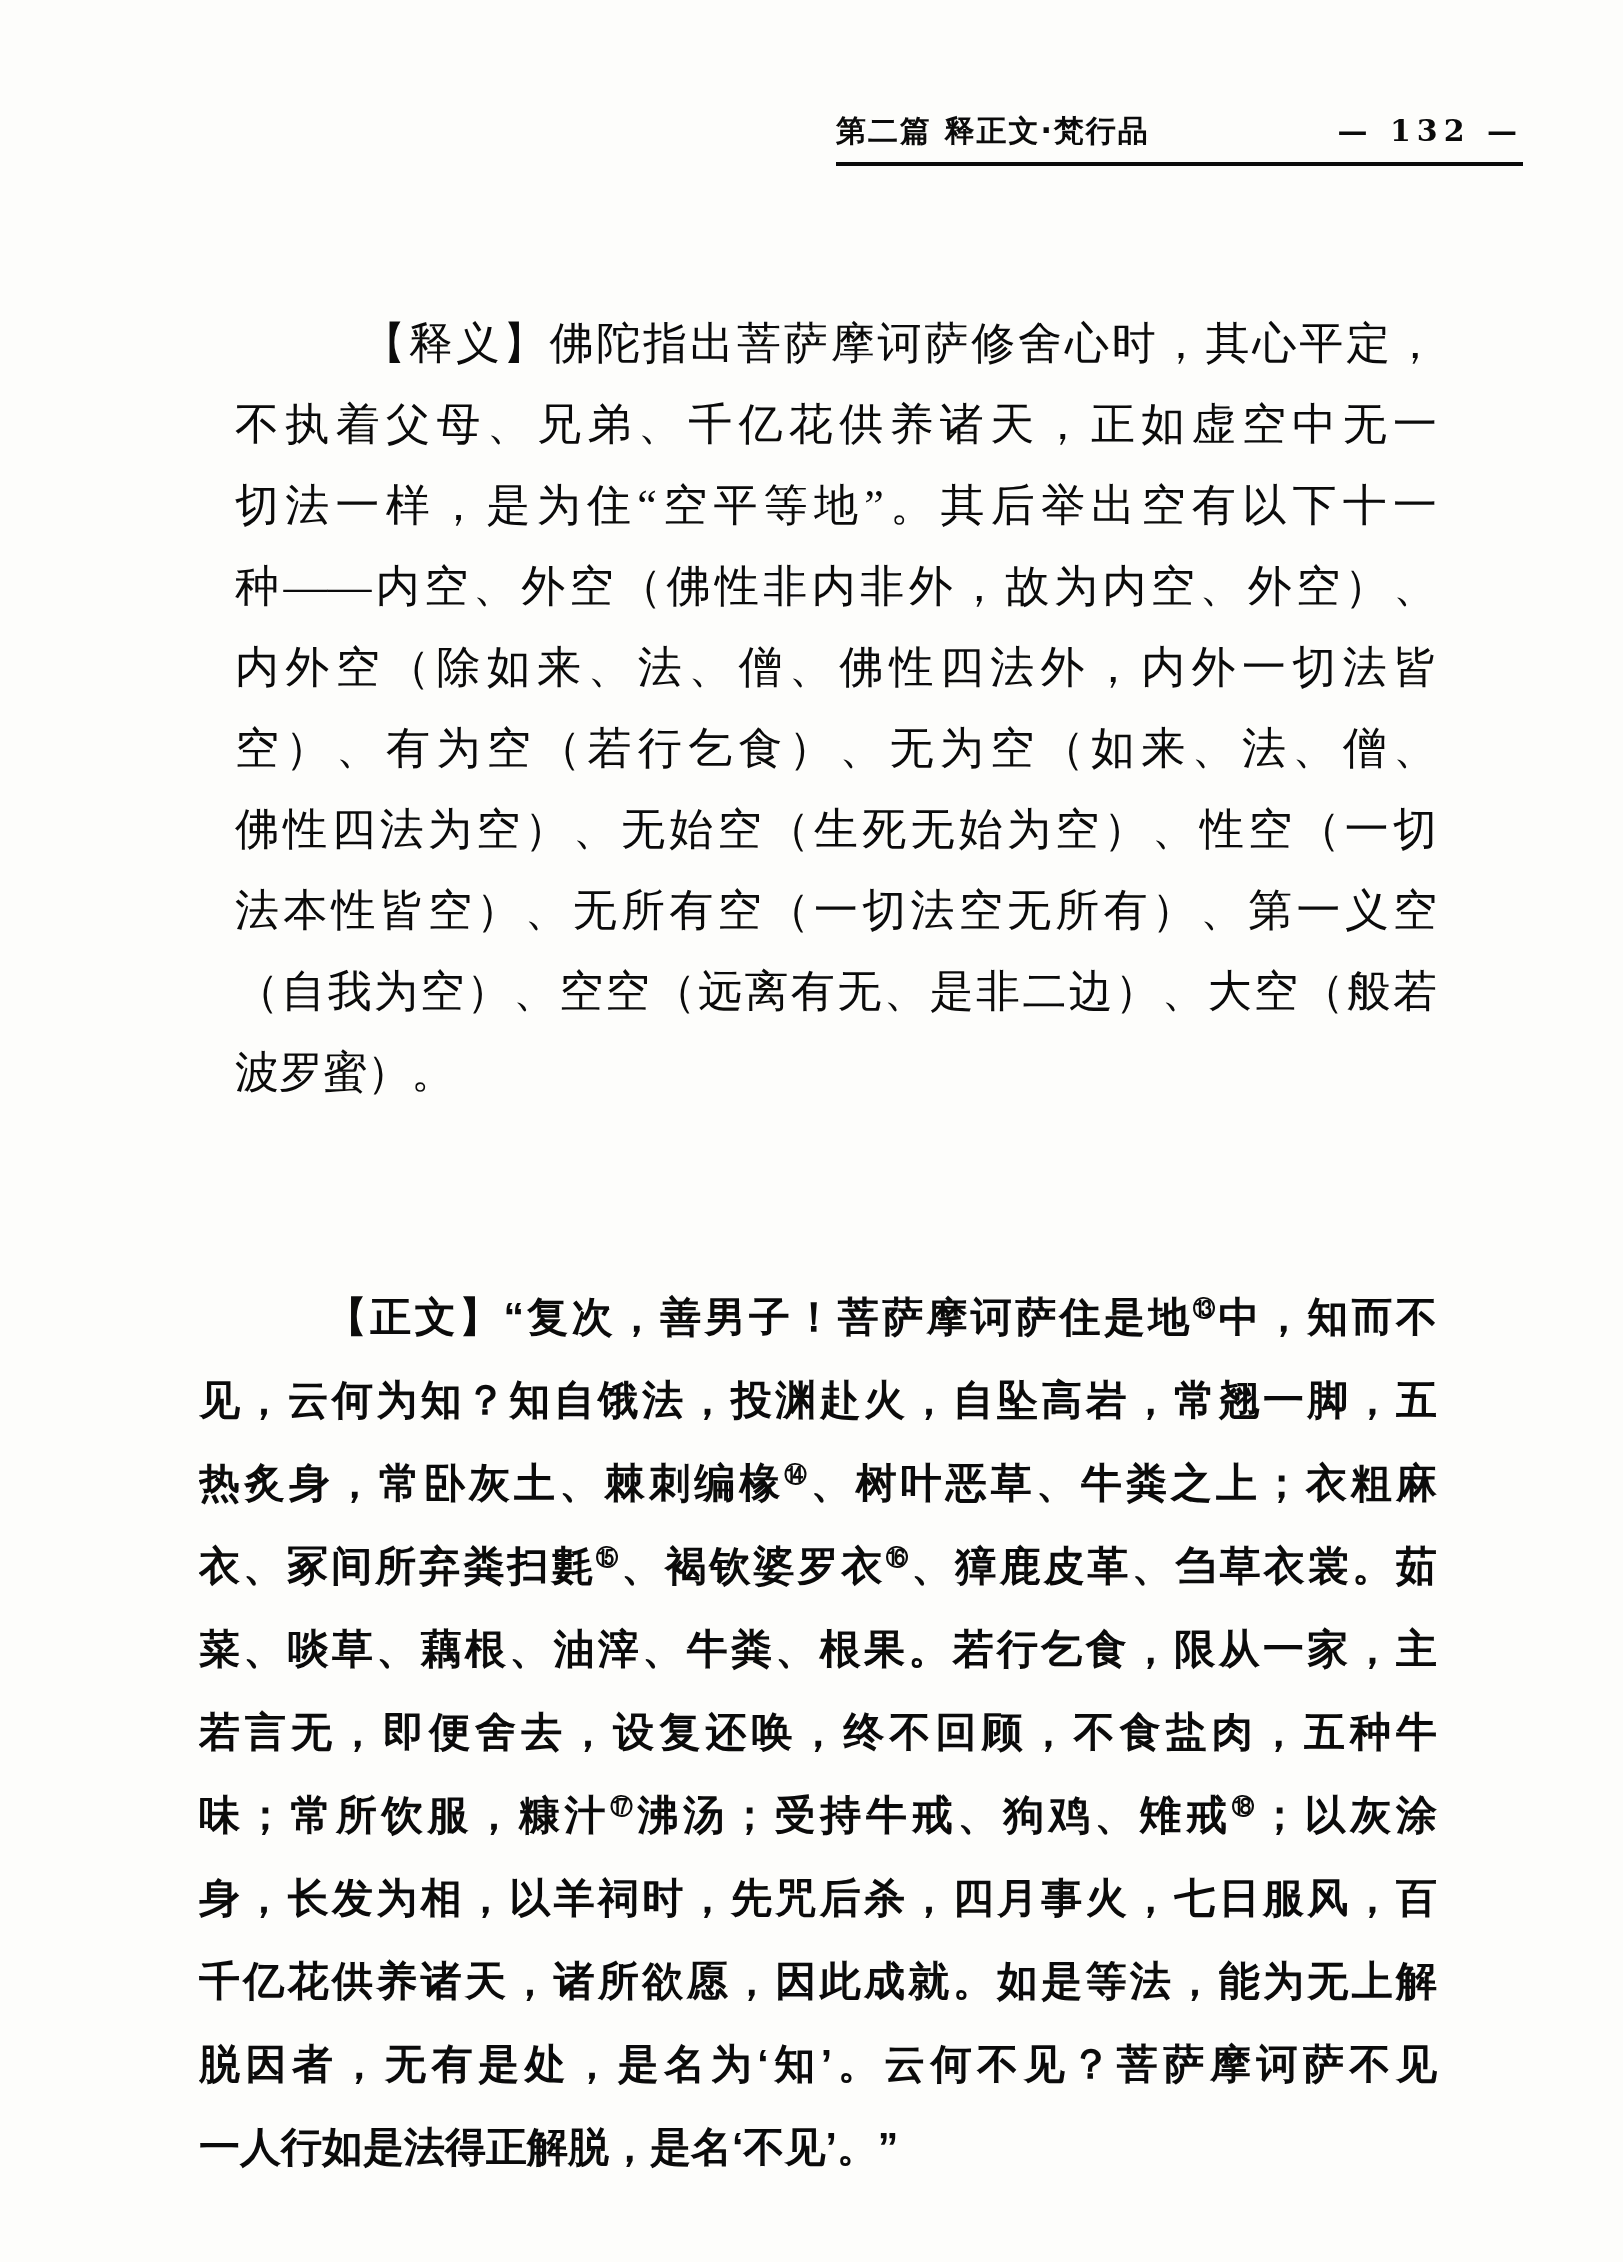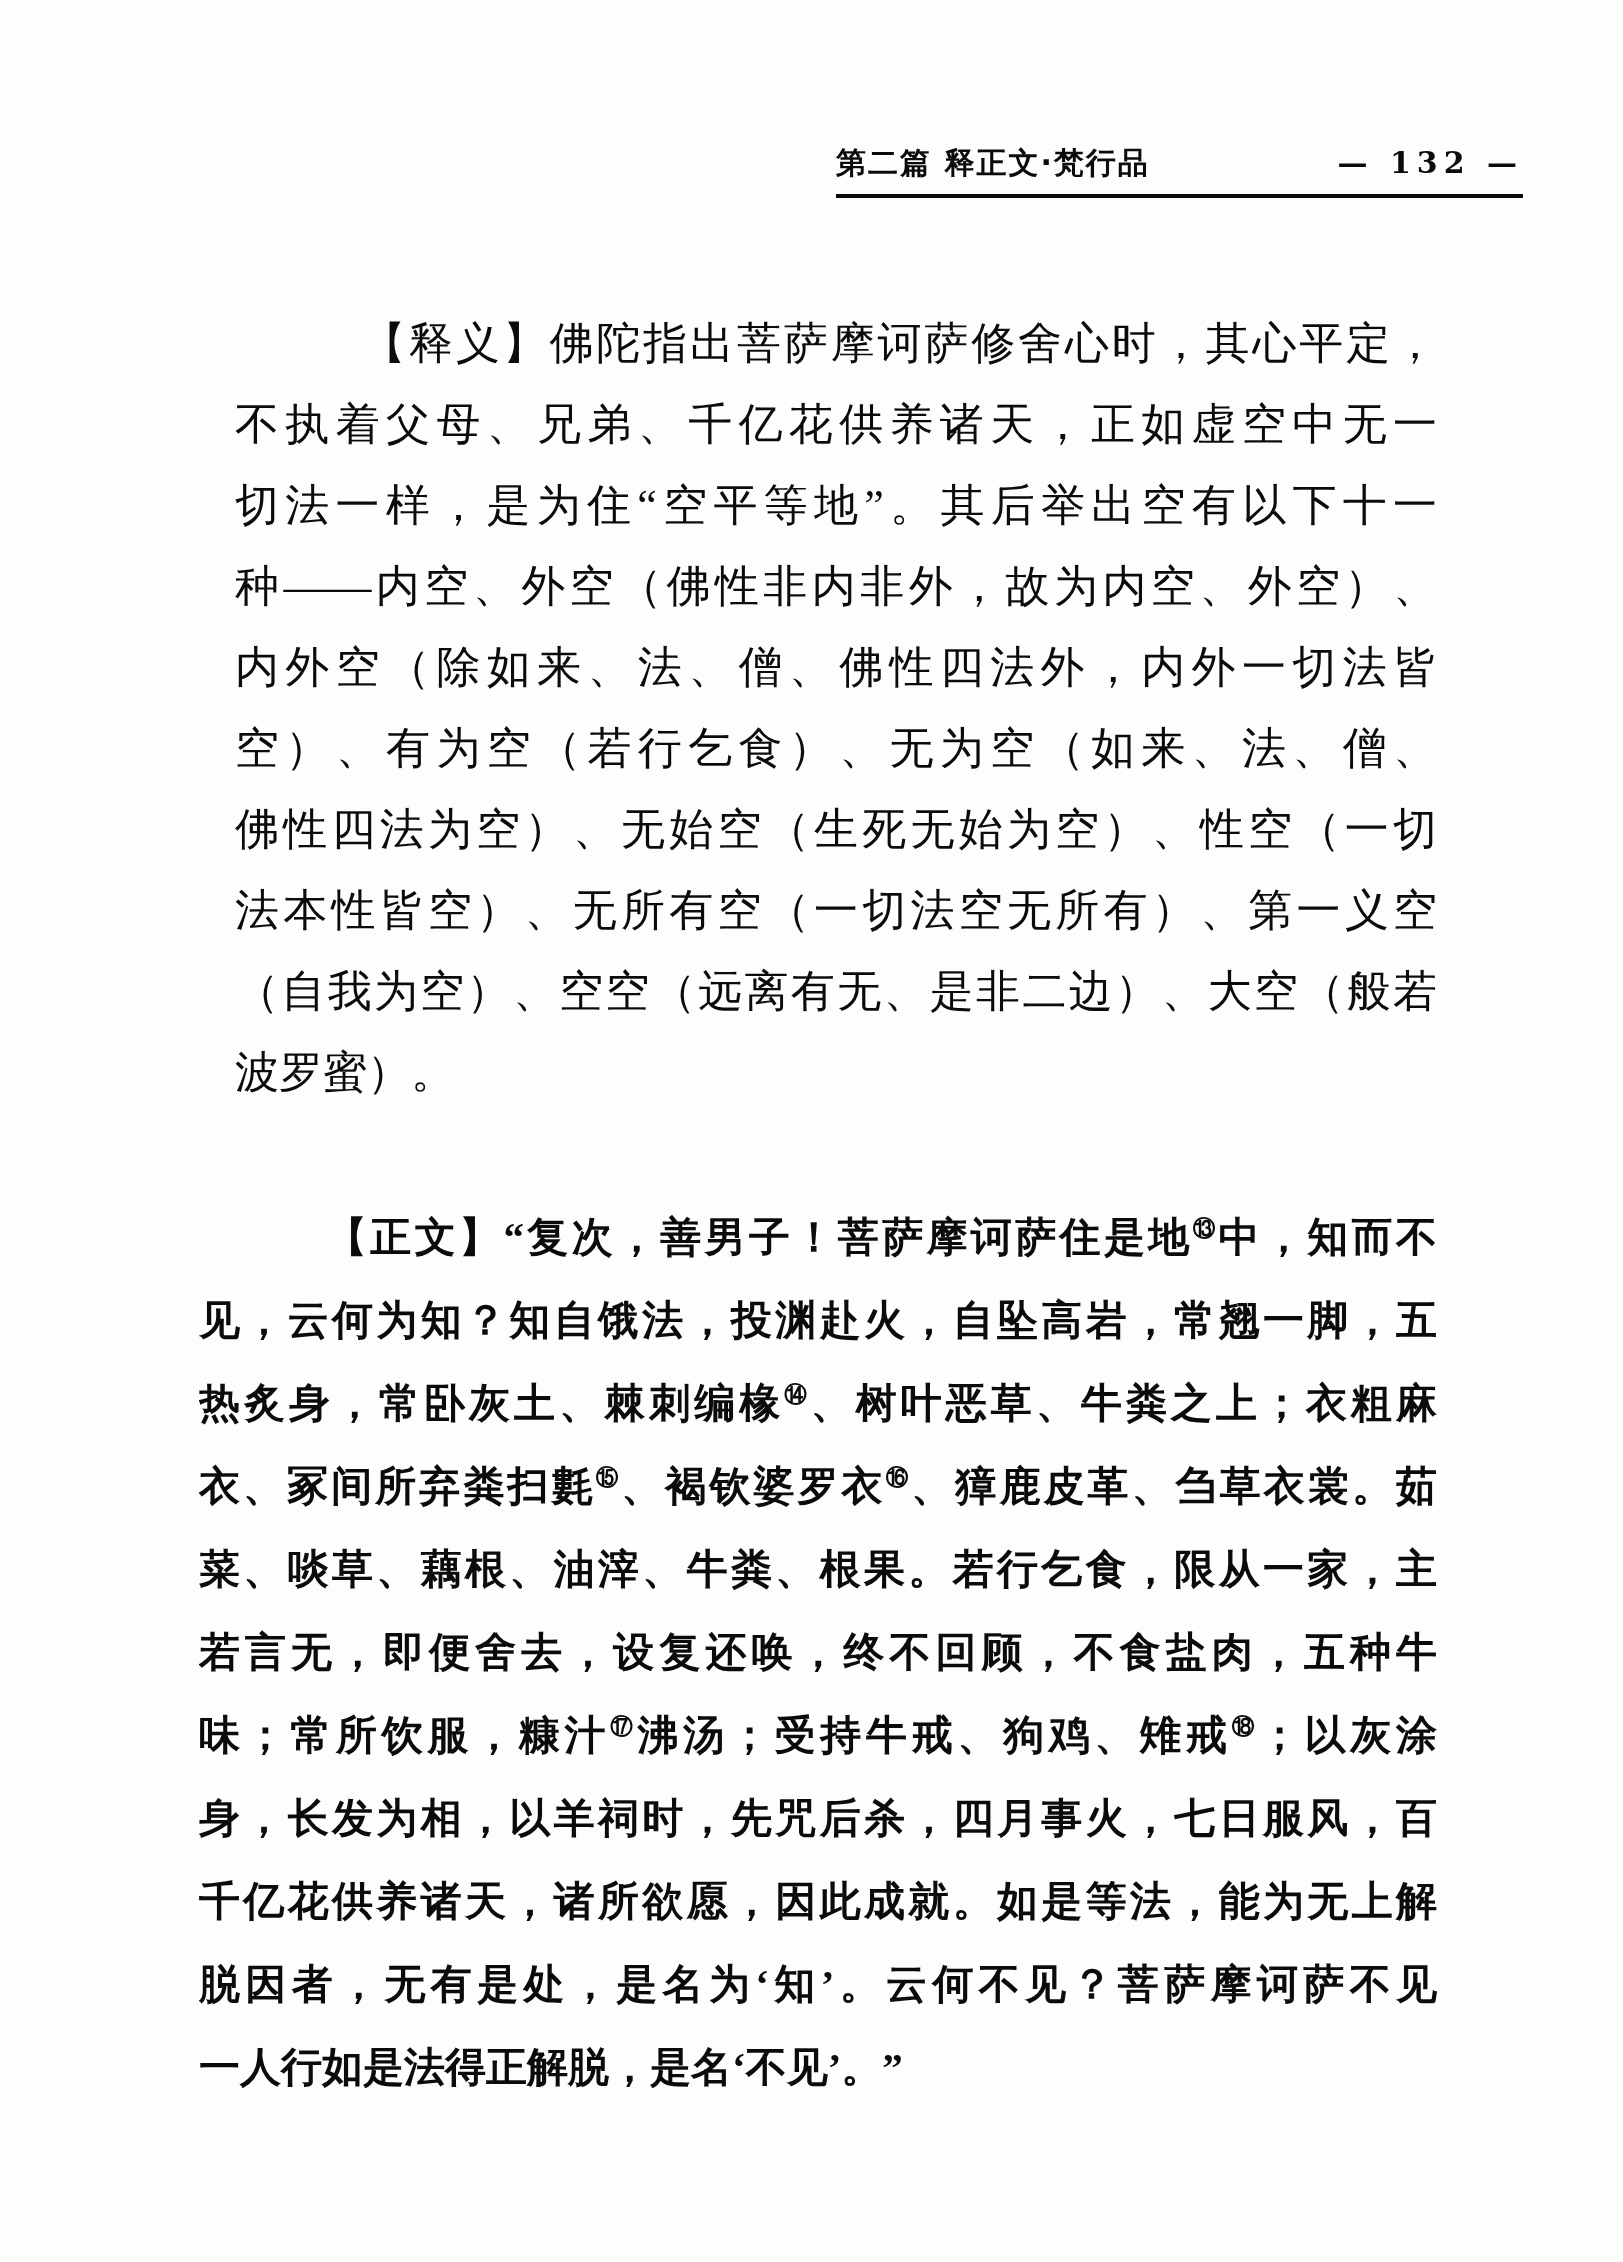--- a/index.html
+++ b/index.html
@@ -24,21 +24,20 @@
     display: flex;
     justify-content: space-between;
     align-items: baseline;
     border-bottom: 4px solid #0b0b0b;
     padding-bottom: 10px;
     font-family: "DejaVu Sans", sans-serif;
     font-weight: bold;
     font-size: 30px;
     letter-spacing: 2px;
     white-space: nowrap;
-    margin-top: 32px;
   }
   .header-page { font-family: "DejaVu Serif", serif; letter-spacing: 6px; }
 
   
   .body-col {
     position: absolute;
     left: 199px;
     width: 1238px;
   }
 
@@ -47,21 +46,21 @@
     font-family: "DejaVu Sans", sans-serif;
     font-weight: bold;
     font-size: 38px;
     line-height: 50px;
     letter-spacing: 0px;
   }
 
   .commentary { top: 303px; font-family: "Liberation Serif", "DejaVu Serif", serif; font-size: 44px; }
   .commentary .tline { line-height: 81px; height: 81px; margin-left: 36px; }
 
-  .scripture { top: 1196px; font-family: Liberation Serif, serif; font-weight: bold; font-size: 41px; }
+  .scripture { top: 1276px; font-family: Liberation Sans, sans-serif; font-weight: bold; font-size: 41px; }
   .scripture .tline { line-height: 83px; height: 83px; }
 
   .tline {
     text-align: justify;
     text-align-last: justify;
     overflow: hidden;
   }
   .tline.first { padding-left: 127px; }
   .tline.last { text-align-last: left; }
 

